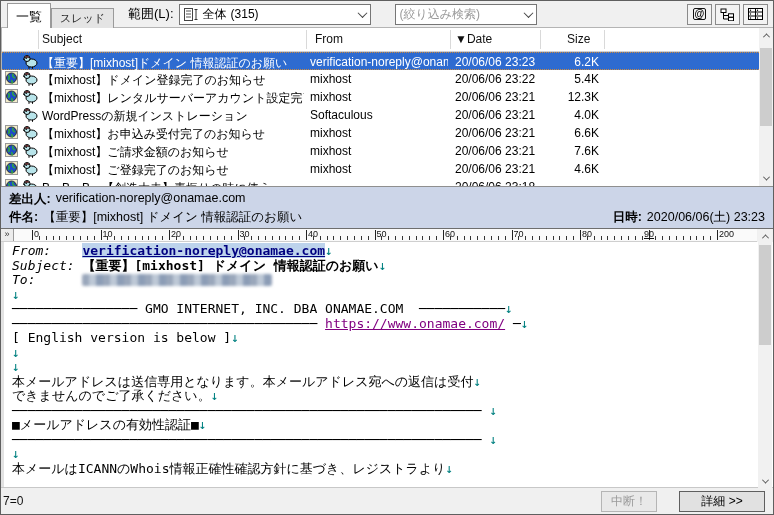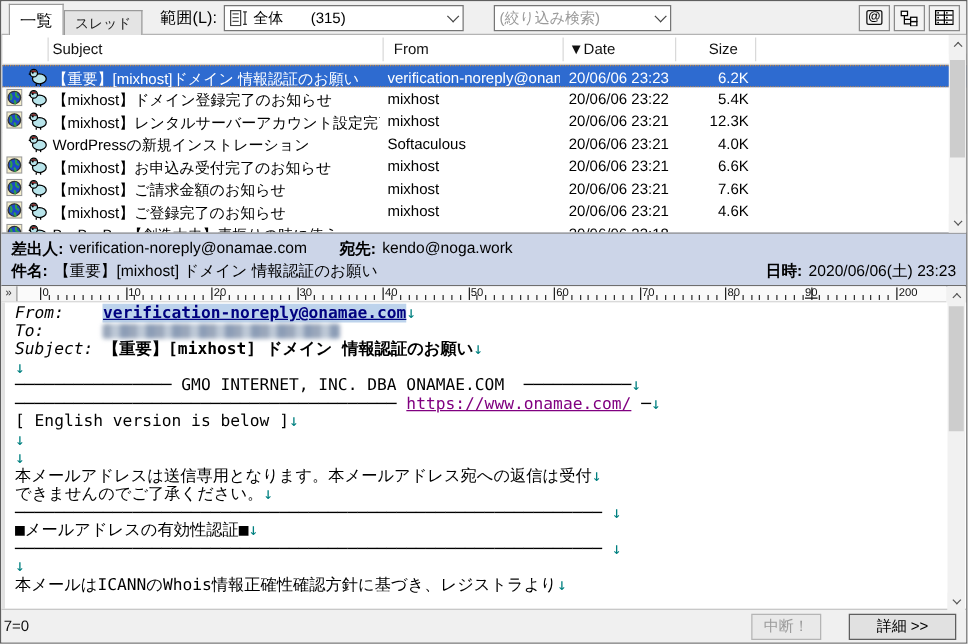--- a/index.html
+++ b/index.html
@@ -16,21 +16,21 @@
   .tab.active{background:#fff;font-size:13px;height:25px;margin-top:2px;padding-top:4px;position:relative;z-index:2;}
   .tab.inactive{font-size:11px;height:20px;margin-top:7px;color:#222;}
   .tb-label{margin-left:14px;margin-right:5px;font-size:13px;}
   .combo{height:21px;border:1px solid #767676;background:#fff;display:flex;align-items:center;padding:0 4px;position:relative;}
   .combo .chev{margin-left:auto;}
   .chev{width:7px;height:7px;border-right:1.6px solid #444;border-bottom:1.6px solid #444;transform:rotate(45deg) translate(-1px,-1px);display:inline-block;}
   .chev.up{transform:rotate(-135deg) translate(-1px,-1px);}
   .combo1{width:192px;}
   .combo2{width:142px;margin-left:24px;color:#9a9a9a;}
   .combo1 .cicon{margin-right:4px;display:inline-flex;}
-  .combo1 .cnt{margin-left:22px;}
+  .combo1 .cnt{margin-left:4px;}
   .tb-right{margin-left:auto;display:flex;gap:3px;margin-right:5px;}
   .icon-btn{width:25px;height:21px;border:1px solid #8a8a8a;background:#f3f3f3;display:flex;align-items:center;justify-content:center;padding:0;}
   .atbox{border:1.4px solid #111;border-radius:2px;font-size:10px;line-height:10px;padding:0 1px;font-weight:bold;}
   
   .listpane{position:absolute;top:27px;left:0;right:0;height:158px;background:#fff;border-left:1px solid #b4b4b4;}
   .listheader{position:relative;height:24px;border-bottom:1px solid #d0d0d0;background:#fff;}
   .lh{position:absolute;top:4px;font-size:12px;color:#111;}
   .lh.subject{left:40px;} .lh.from{left:313px;text-align:right;} .lh.date{left:453px;} .lh.size{left:565px;}
   .lsep{position:absolute;top:2px;bottom:2px;width:1px;background:#d9d9d9;}
   .rows{position:relative;}
@@ -348,24 +348,20 @@
       <div class="vs-btn" style="bottom:0">
           <span class="chev"></span>
         </div>
     </div>
   </div>
 
   <div class="msgheader">
     <div class="mh-line">
       <span class="mh-label">差出人:</span>
       <span>verification-noreply@onamae.com</span>
-      <span class="mh-to">
-        <span class="mh-label">宛先:</span>
-        <span>kendo@noga.work</span>
-      </span>
     </div>
     <div class="mh-line">
       <span class="mh-label">件名:</span>
       <span>【重要】[mixhost] ドメイン 情報認証のお願い</span>
       <span class="mh-right">
         <span class="mh-label">日時:</span>
         <span>2020/06/06(土) 23:23</span>
       </span>
     </div>
   </div>
@@ -483,22 +479,22 @@
         <div class="min" style="left: 695.45px;"></div>
         <div class="min" style="left: 702.3px;"></div>
         <div class="min" style="left: 709.15px;"></div>
         <div class="maj" style="left: 716px;"></div>
         <div class="rlab" style="left: 718px;">200</div>
       </div>
   </div>
 
   <div class="bodypane">
       <div class="bline"><span class="hdr">From:</span><span>    </span><span class="mail">verification-noreply@onamae.com</span><span class="nl">↓</span></div>
+      <div class="bline"><span class="hdr">Subject: </span><span class="b">【重要】[mixhost] ドメイン 情報認証のお願い</span><span class="nl">↓</span></div>
       <div class="bline"><span class="hdr">To:</span><span>      </span><span class="redact"></span></div>
-      <div class="bline"><span class="hdr">Subject: </span><span class="b">【重要】[mixhost] ドメイン 情報認証のお願い</span><span class="nl">↓</span></div>
       <div class="bline"><span class="nl">↓</span></div>
       <div class="bline"><span>────────────────</span><span> GMO INTERNET, INC. DBA ONAMAE.COM  </span><span>───────────</span><span class="nl">↓</span></div>
       <div class="bline"><span>───────────────────────────────────────</span><span> </span><span class="url">https://www.onamae.com/</span><span> ─</span><span class="nl">↓</span></div>
       <div class="bline"><span>[ English version is below ]</span><span class="nl">↓</span></div>
       <div class="bline"><span class="nl">↓</span></div>
       <div class="bline"><span class="nl">↓</span></div>
       <div class="bline"><span>本メールアドレスは送信専用となります。本メールアドレス宛への返信は受付</span><span class="nl">↓</span></div>
       <div class="bline"><span>できませんのでご了承ください。</span><span class="nl">↓</span></div>
       <div class="bline"><span>──────────────────────────────────────────────────────────── </span><span class="nl">↓</span></div>
       <div class="bline"><span>■メールアドレスの有効性認証■</span><span class="nl">↓</span></div>

